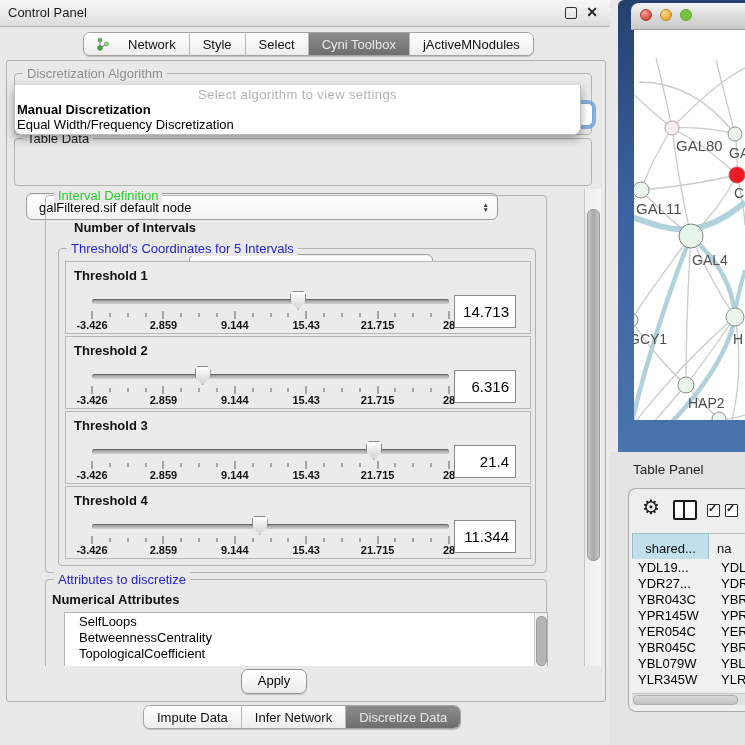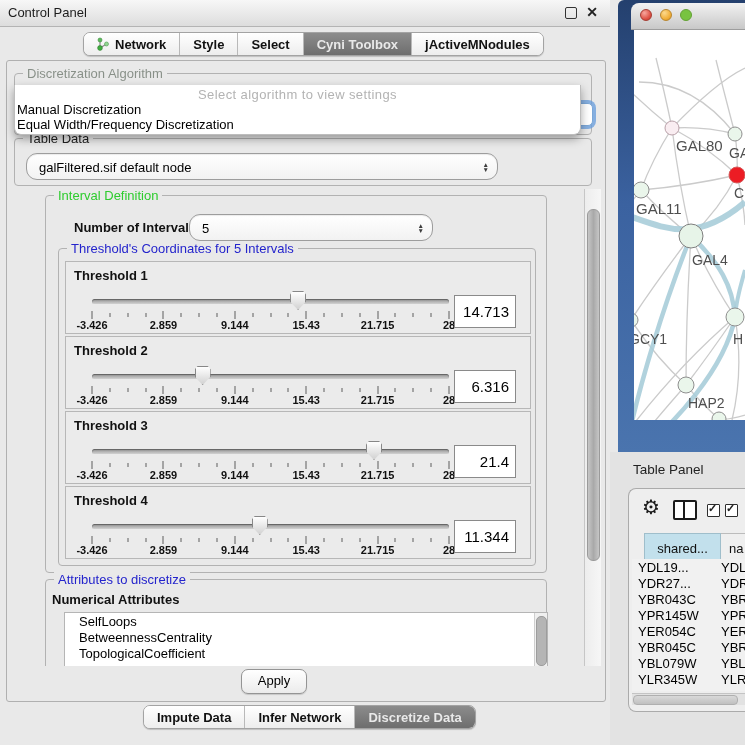--- a/index.html
+++ b/index.html
@@ -9,44 +9,44 @@
   
   #control-panel{position:absolute;left:0;top:0;width:610px;height:745px;background:#e9e9e9;}
   #cp-titlebar{position:absolute;left:0;top:0;width:610px;height:26px;
     background:linear-gradient(#f7f7f7,#dddddd);border-bottom:1px solid #b4b4b4;}
   #cp-title{position:absolute;left:8px;top:5px;font-size:13px;color:#1c1c1c;}
   #float-icon{position:absolute;right:33px;top:7px;width:10px;height:10px;border:1.5px solid #333;border-radius:2px;background:transparent;}
   #close-icon{position:absolute;right:12px;top:4px;font-size:14px;font-weight:bold;color:#222;}
   
   .segbar{position:absolute;display:flex;border:1px solid #a3a3a3;border-radius:7px;overflow:hidden;
     box-shadow:0 1px 1px rgba(0,0,0,.18);height:22px;background:#fff;}
-  .seg{display:flex;align-items:center;gap:5px;padding:3px 13px;font-size:13px;color:#111;
-    background:linear-gradient(#ffffff,#ededed);border-left:1px solid #b9b9b9;white-space:nowrap;font-weight:bold;}
+  .seg{display:flex;align-items:center;gap:18px;padding:3px 13px;font-size:13px;color:#111;
+    background:linear-gradient(#ffffff,#ededed);border-left:1px solid #b9b9b9;white-space:nowrap;}
   .seg:first-child{border-left:none;}
   .seg.sel{background:linear-gradient(#8c8c8c,#6e6e6e);color:#e9e9e9;}
   #main-box{position:absolute;left:6px;top:60px;width:598px;height:640px;
     border:1px solid #b0b0b0;border-radius:3px;background:#e9e9e9;}
   .group{position:absolute;border:1px solid #b2b2b2;border-radius:4px;}
   .group-title{position:absolute;top:-8px;left:8px;background:#e9e9e9;padding:0 4px;font-size:13px;color:#222;white-space:nowrap;}
   .group-title.green{color:#2ecc2e;}
   .group-title.blue{color:#2424cc;}
   .group-title.faded{color:rgba(40,55,40,.5);}
   
   .combo{position:absolute;background:linear-gradient(#ffffff,#f2f2f2);border:1px solid #9d9d9d;
-    border-radius:11px;box-shadow:inset 0 1px 1px rgba(0,0,0,.08);}
+    border-radius:6px;box-shadow:inset 0 1px 1px rgba(0,0,0,.08);margin-top:40px;}
   .combo .val{position:absolute;left:12px;top:50%;transform:translateY(-50%);font-size:13px;color:#000;white-space:nowrap;}
   .updown{position:absolute;right:8px;top:50%;transform:translateY(-50%);display:flex;flex-direction:column;align-items:center;}
   .updown b{font-size:6.5px;line-height:5px;color:#3c3c3c;font-weight:normal;}
   
   #algo-popup{position:absolute;left:7px;top:24px;width:565px;height:49px;background:#fff;
     border:1px solid #bdbdbd;border-top:none;border-radius:0 0 7px 7px;
     box-shadow:0 4px 10px rgba(0,0,0,.35);z-index:5;}
   #algo-placeholder{position:absolute;left:0;right:0;top:2px;text-align:center;font-size:13px;color:#b3b3b3;letter-spacing:.4px;}
   .algo-opt{position:absolute;left:2px;font-size:13px;color:#000;white-space:nowrap;}
-  #algo-opt-0{top:17px;font-weight:normal;}
+  #algo-opt-0{top:17px;font-weight:bold;}
   #algo-opt-1{top:32px;}
   #focus-ring{position:absolute;left:558px;top:42px;width:26px;height:21px;border-radius:5px;
     background:#fff;border:1px solid #7ba7d7;box-shadow:0 0 0 3px rgba(100,155,220,.75);z-index:1;}
   
   #scroll-pane{position:absolute;left:4px;top:128px;width:590px;height:477px;overflow:hidden;}
   .vscroll{position:absolute;background:linear-gradient(90deg,#ededed,#f7f7f7);border-left:1px solid #c6c6c6;border-right:1px solid #c6c6c6;}
   .vthumb{position:absolute;left:2px;width:11px;border-radius:6px;border:1px solid #9a9a9a;
     background:linear-gradient(90deg,#c6c6c6,#a9a9a9 50%,#c6c6c6);}
   
   .thr-panel{position:absolute;left:6px;width:464px;height:71px;background:#ebebeb;border:1px solid #b7b7b7;}
@@ -84,21 +84,21 @@
   
   #right-lower{position:absolute;left:610px;top:452px;width:135px;height:293px;background:#e3e3e3;}
   #tp-title{position:absolute;left:23px;top:10px;font-size:13.5px;color:#222;}
   #tp-box{position:absolute;left:18px;top:36px;width:117px;height:222px;background:#eeeeee;
     border:1px solid #ababab;border-right:none;border-radius:8px 0 0 8px;overflow:hidden;}
   #tp-gear{position:absolute;left:13px;top:8px;font-size:20px;color:#1a1a1a;line-height:20px;}
   #tp-colicon{position:absolute;left:44px;top:11px;width:20px;height:16px;border:2px solid #1a1a1a;border-radius:2px;background:#fff;}
   #tp-colicon::after{content:"";position:absolute;left:8px;top:0;width:2px;height:16px;background:#1a1a1a;}
   .tp-check{position:absolute;top:15px;width:11px;height:11px;border:1.5px solid #2d2d2d;border-radius:1px;background:#fff;}
   .tp-check::after{content:"✓";position:absolute;left:0px;top:-3px;font-size:11px;font-weight:bold;color:#222;}
-  #tp-header{position:absolute;left:3px;top:44px;right:0;height:30px;display:flex;margin-left:12px;}
+  #tp-header{position:absolute;left:3px;top:44px;right:0;height:30px;display:flex;}
   #tp-h1{width:77px;background:#c2e0ec;border:1px solid #9fbecb;font-size:13px;color:#111;
     display:flex;align-items:center;justify-content:center;box-sizing:border-box;}
   #tp-h2{flex:1;background:#efefef;border-top:1px solid #bcbcbc;border-bottom:1px solid #bcbcbc;
     font-size:13px;color:#111;display:flex;align-items:center;padding-left:8px;overflow:hidden;}
   #tp-rows{position:absolute;left:3px;top:70px;right:0;height:132px;overflow:hidden;background:#f1f1f1;}
   .tp-row{display:flex;height:16px;align-items:center;}
   .tp-c1{width:74px;padding-left:6px;font-size:13px;color:#000;white-space:nowrap;overflow:hidden;}
   .tp-c2{padding-left:9px;font-size:13px;color:#000;white-space:nowrap;overflow:hidden;flex:1;}
   #tp-hscroll{position:absolute;left:3px;right:0;top:204px;height:11px;background:#e2e2e2;border-top:1px solid #c4c4c4;}
   #tp-hthumb{position:absolute;left:1px;top:1px;width:103px;height:8px;border-radius:4px;

